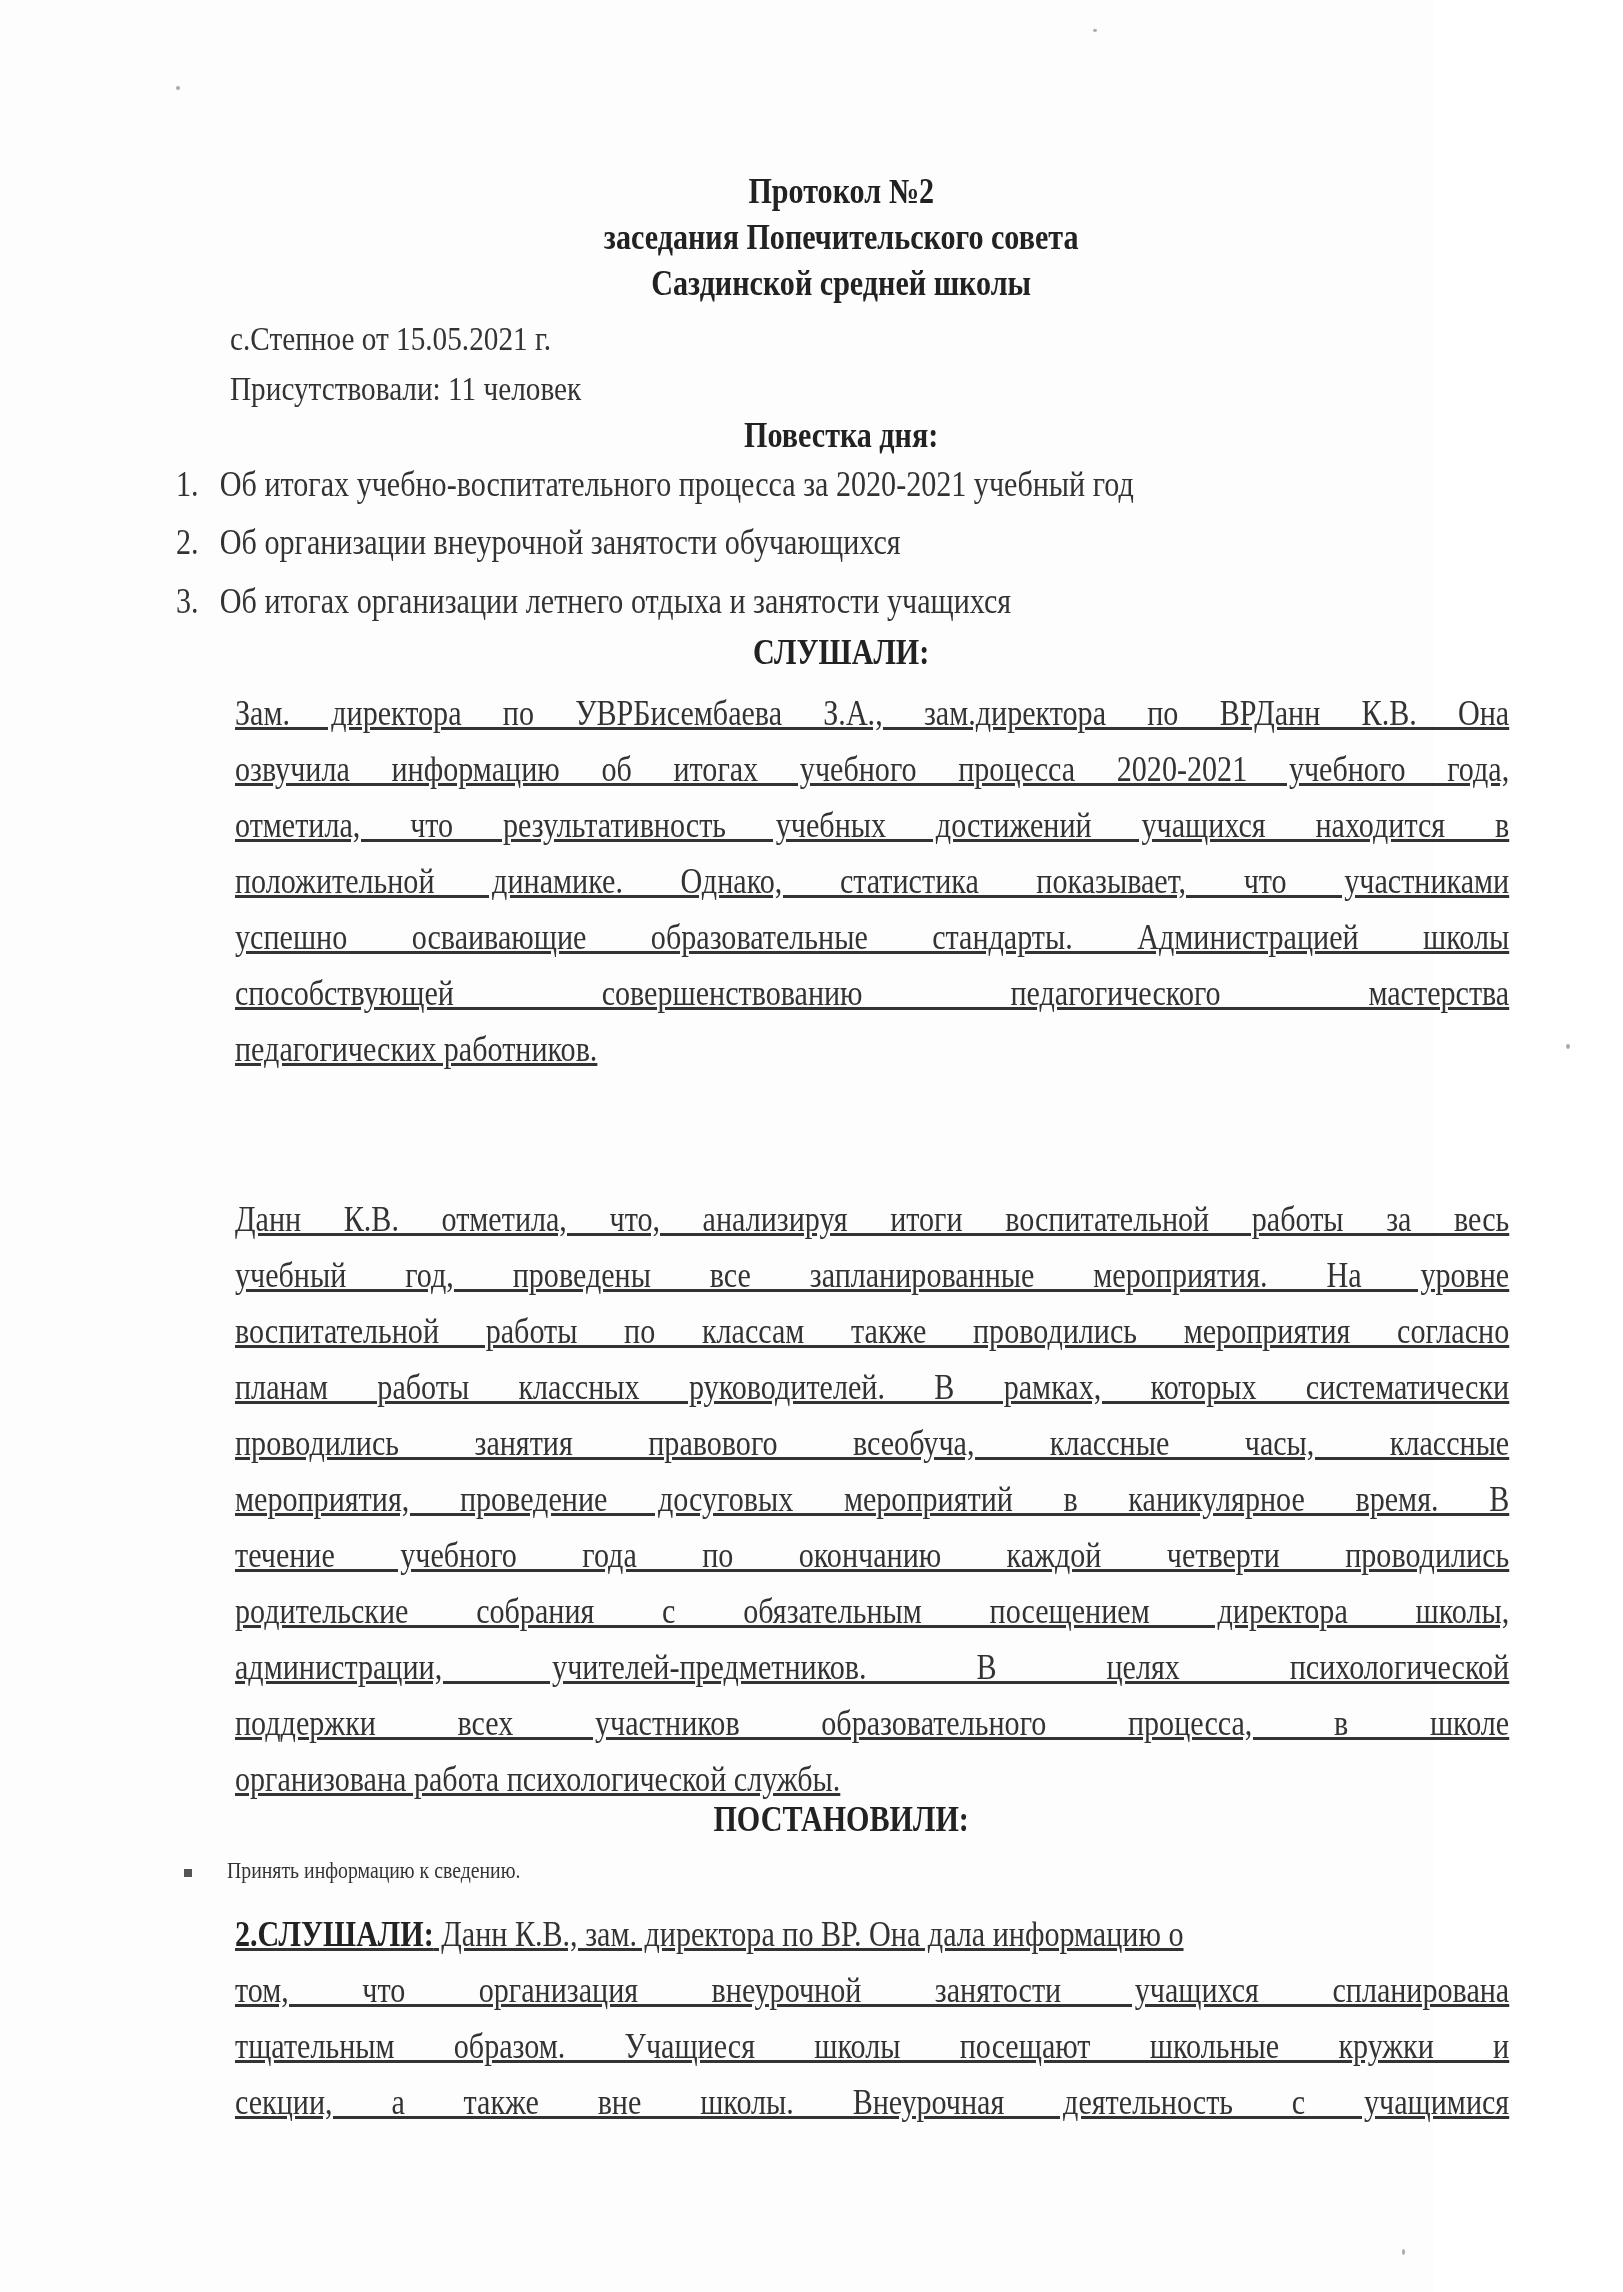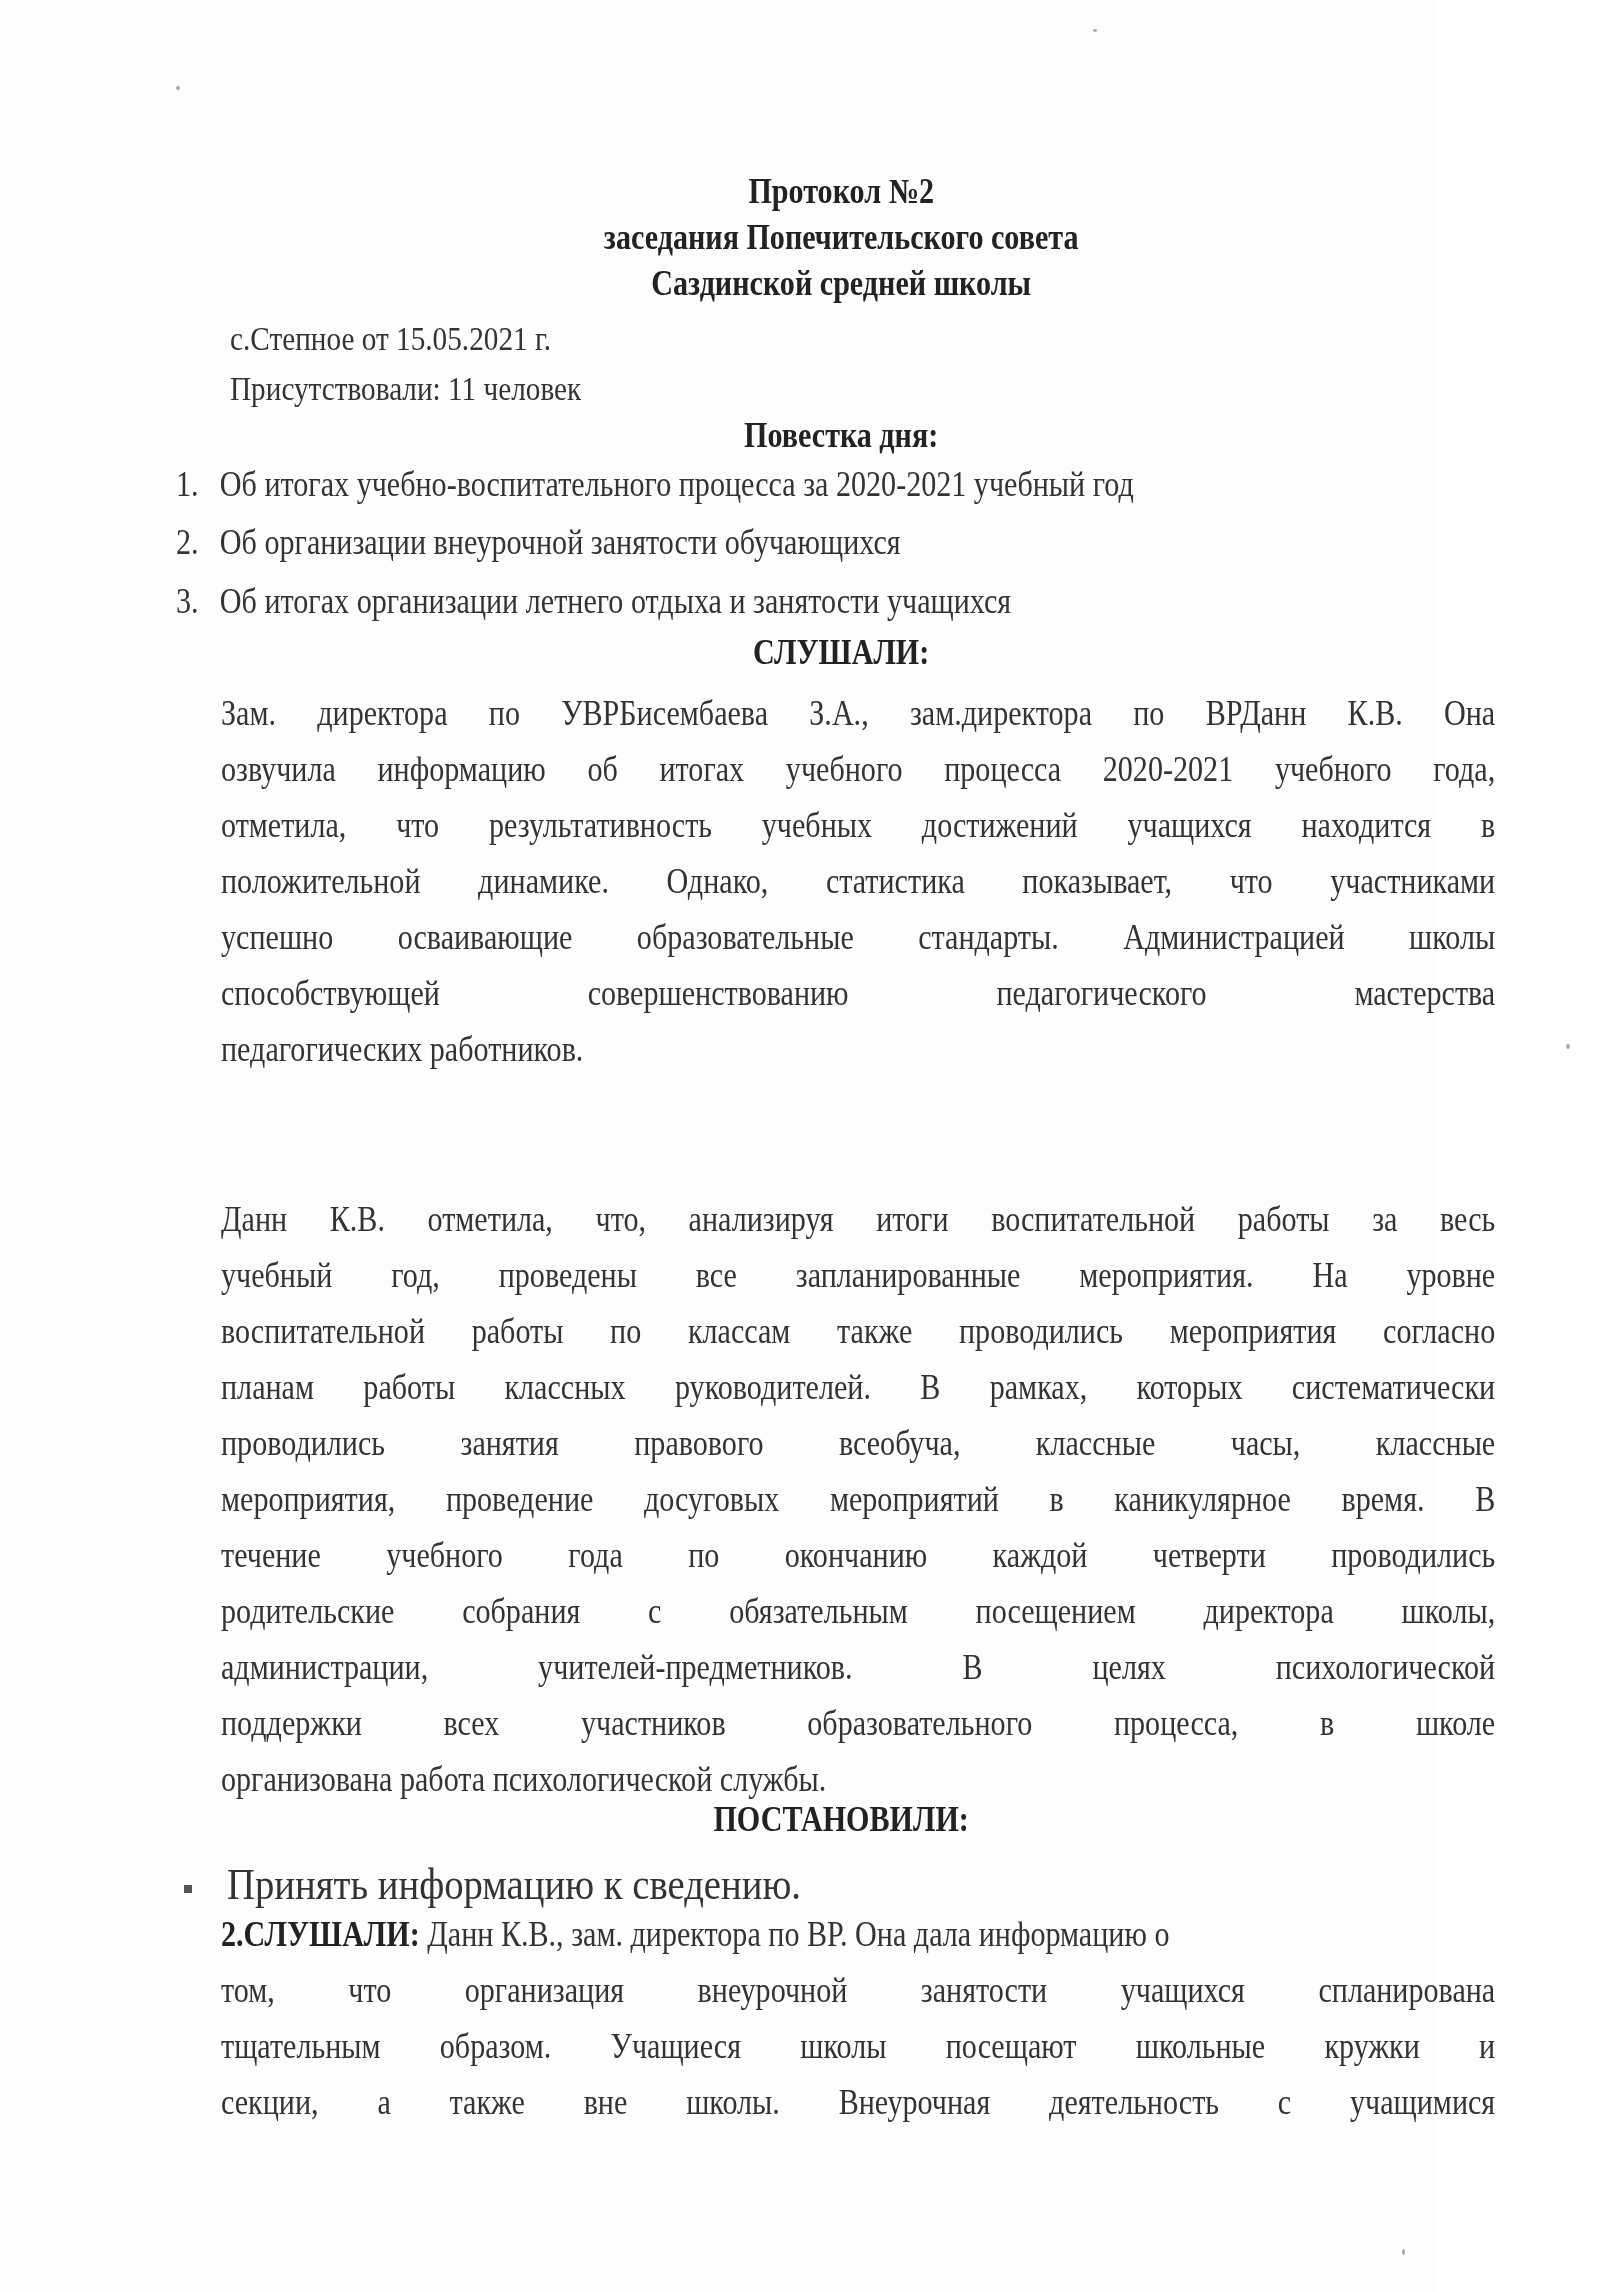--- a/index.html
+++ b/index.html
@@ -62,46 +62,47 @@
     left: 176px;
     font-size: 35px;
     color: #333;
     transform: scaleX(0.86);
     transform-origin: left top;
     white-space: nowrap;
   }
   .agenda .num { display: inline-block; width: 51px; }
   .para {
     position: absolute;
-    left: 221px;
+    left: 235px;
     width: 1274px;
     font-size: 35px;
     line-height: 56px;
     color: #333;
+    text-decoration: underline;
   }
   .line {
     display: block;
     white-space: nowrap;
     height: 56px;
   }
   .line.justify {
     text-align: justify;
     text-align-last: justify;
     white-space: normal;
   }
   .line .inner {
     display: block;
     transform: scaleX(0.86);
     transform-origin: left top;
     width: 116.3%;
   }
   .bullet-row {
     position: absolute;
     left: 184px;
-    font-size: 45px;
+    font-size: 23px;
     color: #333;
     white-space: nowrap;
   }
   .bullet {
     display: inline-block;
     width: 7.8px; height: 7.8px;
     background: #555;
     vertical-align: middle;
     margin-right: 35px;
   }

